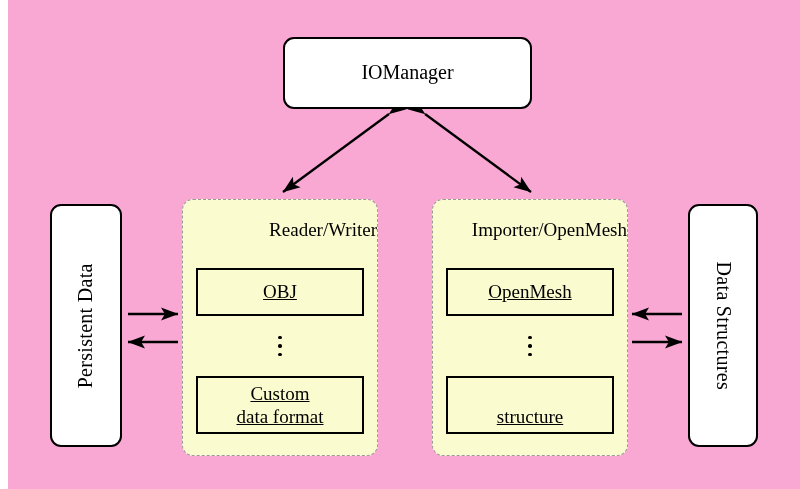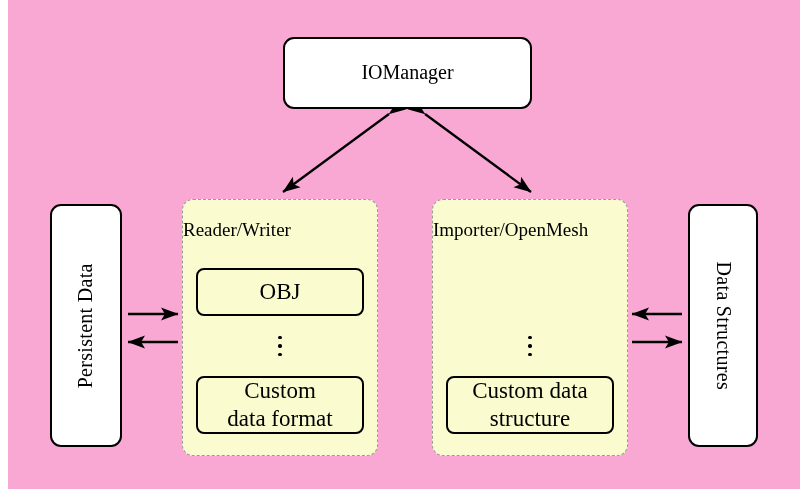--- a/index.html
+++ b/index.html
@@ -102,38 +102,39 @@
     left: 424px;
     top: 199px;
     width: 196px;
     height: 257px;
   }
   .group-title {
     position: absolute;
     left: 0;
     right: 0;
     top: 19px;
-    text-align: left;
+    text-align: right;
     font-size: 19px;
     white-space: nowrap;
   }
 
   
   .inner-box {
     position: absolute;
     box-sizing: border-box;
     border: 2.6px solid #000000;
-    border-radius: 8px;
+    border-radius: 0;
     background: #fbfbd0;
     display: flex;
     align-items: center;
     justify-content: center;
     text-align: center;
-    font-size: 23px;
+    font-size: 19px;
     line-height: 1.22;
+    text-decoration: underline;
   }
   #box-obj        { left: 188px; top: 268px; width: 168px; height: 48px; }
   #box-custom-file{ left: 188px; top: 376px; width: 168px; height: 58px; }
   #box-openmesh   { left: 438px; top: 268px; width: 168px; height: 48px; }
   #box-custom-data{ left: 438px; top: 376px; width: 168px; height: 58px; }
 
   
   .vdots {
     position: absolute;
     width: 30px;
@@ -208,27 +209,30 @@
     <span>
       <span>Custom</span><br>
       <span>data format</span>
     </span>
   </div>
 
   <div class="group-panel" id="group-importer-exporter">
     <div class="group-title">Importer/OpenMesh</div>
   </div>
 
+  <div class="inner-box" id="box-openmesh">
+    <span>OpenMesh</span>
+  </div>
 
   <div class="vdots" id="dots-right">
     <span></span>
       <span></span>
       <span></span>
   </div>
 
   <div class="inner-box" id="box-custom-data">
     <span>
-      <span>Custom data</span><br>
+      <br>
       <span>structure</span>
     </span>
   </div>
 
 </div>
 
 </body></html>

